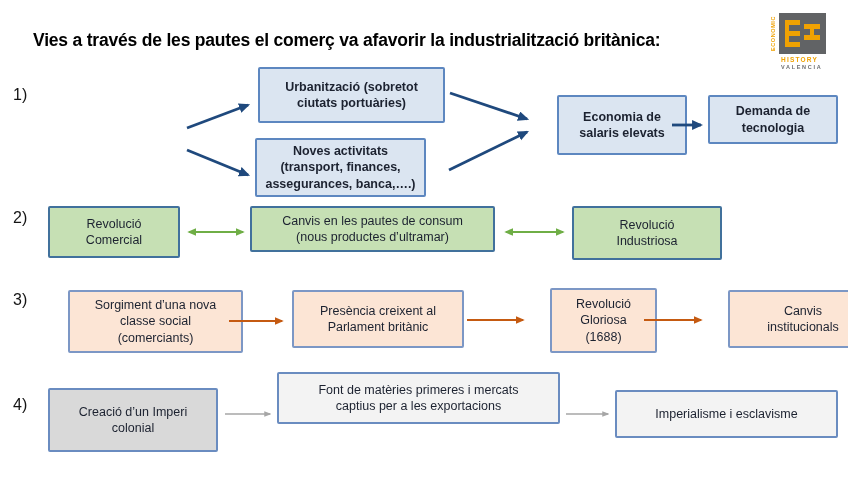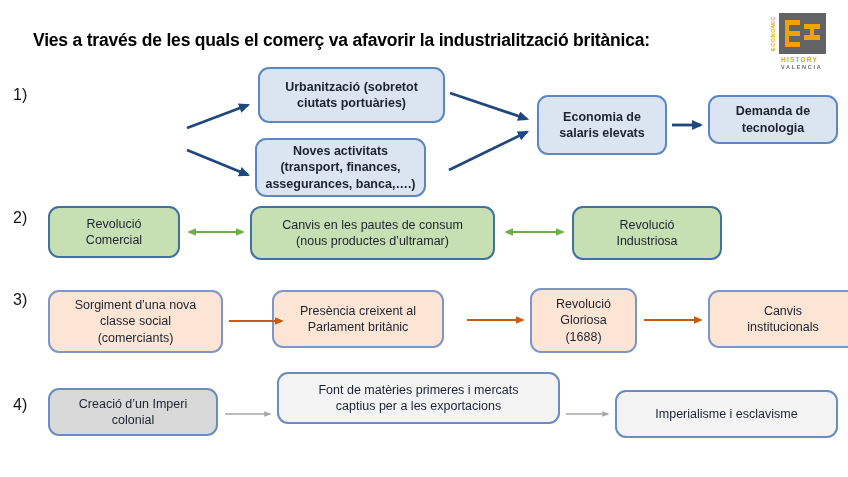--- a/index.html
+++ b/index.html
@@ -11,25 +11,25 @@
   .page-title {
     position:absolute; left:33px; top:30px; font-size:17.5px; font-weight:600;
     color:#000; letter-spacing:-0.2px;
   }
   .row-label {
     position:absolute; font-size:16px; color:#141414;
   }
   .box {
     position:absolute; display:flex; align-items:center; justify-content:center;
     text-align:center; white-space:pre-line; font-size:12.5px; line-height:1.3;
-    color:#1c2230; box-sizing:border-box; padding:2px; border-radius:11px;
+    color:#1c2230; box-sizing:border-box; padding:2px; border-radius:2px;
   }
   .blue  { background:var(--blueFill);  border:2px solid var(--blueBorder); font-weight:bold; }
   .green { background:var(--greenFill); border:2px solid var(--greenBorder); }
-  .peach { background:var(--peachFill); border:2px solid var(--peachBorder); }
+  .peach { background:var(--peachFill); border:2px solid var(--peachBorder);margin-left:20px; }
   .grayd { background:var(--grayFillDark);  border:2px solid var(--grayBorder); }
   .grayl { background:var(--grayFillLight); border:2px solid var(--grayBorder); }
   .arrows { position:absolute; left:0; top:0; pointer-events:none; }
   .ln-navy   { stroke:var(--navy);   stroke-width:2.8; }
   .ln-green  { stroke:var(--green);  stroke-width:2.2; }
   .ln-orange { stroke:var(--orange); stroke-width:2.2; }
   .ln-gray   { stroke:var(--gray);   stroke-width:1.6; }
   .mk-navy   { fill:var(--navy); }
   .mk-green  { fill:var(--green); }
   .mk-orange { fill:var(--orange); }
@@ -45,21 +45,21 @@
   .logo-square { position:relative; width:47px; height:41px; background:var(--logoGray); }
   .bar { position:absolute; background:var(--logoOrange); }
   .logo-history  { color:var(--logoOrange); font-weight:bold; font-size:6.5px; letter-spacing:1.2px; margin:2px 0 0 10px; }
   .logo-valencia { color:#6b6d70; font-weight:bold; font-size:5.5px; letter-spacing:1.7px; margin:1px 0 0 10px; }
 </style>
 </head>
 <body>
 
 <div class="canvas">
 
-  <div class="page-title">Vies a través de les quals el comerç va afavorir la industrialització britànica:</div>
+  <div class="page-title">Vies a través de les pautes el comerç va afavorir la industrialització britànica:</div>
 
   <div class="logo">
     <div class="logo-row">
       <div class="logo-econ">ECONOMIC</div>
       <div class="logo-square">
         <div class="bar" style="left:6px;top:7px;width:4px;height:27px"></div>
         <div class="bar" style="left:6px;top:7px;width:15px;height:5px"></div>
         <div class="bar" style="left:6px;top:18px;width:15px;height:5px"></div>
         <div class="bar" style="left:6px;top:29px;width:15px;height:5px"></div>
         <div class="bar" style="left:25px;top:11px;width:16px;height:5px"></div>
@@ -74,44 +74,44 @@
   <div class="row-label" style="left:13px;top:86px">1)</div>
   <div class="row-label" style="left:13px;top:209px">2)</div>
   <div class="row-label" style="left:13px;top:291px">3)</div>
   <div class="row-label" style="left:13px;top:396px">4)</div>
 
   <div class="box blue" style="left:258px;top:67px;width:187px;height:56px">Urbanització (sobretot
 ciutats portuàries)</div>
   <div class="box blue" style="left:255px;top:138px;width:171px;height:59px">Noves activitats
 (transport, finances,
 assegurances, banca,….)</div>
-  <div class="box blue" style="left:537px;top:95px;width:130px;height:60px">Economia de
+  <div class="box blue" style="left:557px;top:95px;width:130px;height:60px">Economia de
 salaris elevats</div>
   <div class="box blue" style="left:708px;top:95px;width:130px;height:49px">Demanda de
 tecnologia</div>
 
   <div class="box green" style="left:48px;top:206px;width:132px;height:52px">Revolució
 Comercial</div>
-  <div class="box green" style="left:250px;top:206px;width:245px;height:54px">Canvis en les pautes de consum
+  <div class="box green" style="left:250px;top:206px;width:245px;height:46px">Canvis en les pautes de consum
 (nous productes d’ultramar)</div>
   <div class="box green" style="left:572px;top:206px;width:150px;height:54px">Revolució
 Industriosa</div>
 
   <div class="box peach" style="left:48px;top:290px;width:175px;height:63px">Sorgiment d’una nova
 classe social
 (comerciants)</div>
   <div class="box peach" style="left:272px;top:290px;width:172px;height:58px">Presència creixent al
 Parlament britànic</div>
   <div class="box peach" style="left:530px;top:288px;width:107px;height:65px">Revolució
 Gloriosa
 (1688)</div>
   <div class="box peach" style="left:708px;top:290px;width:150px;height:58px">Canvis
 institucionals</div>
 
-  <div class="box grayd" style="left:48px;top:388px;width:170px;height:48px">Creació d’un Imperi
+  <div class="box grayd" style="left:48px;top:388px;width:170px;height:64px">Creació d’un Imperi
 colonial</div>
   <div class="box grayl" style="left:277px;top:372px;width:283px;height:52px">Font de matèries primeres i mercats
 captius per a les exportacions</div>
   <div class="box grayl" style="left:615px;top:390px;width:223px;height:48px">Imperialisme i esclavisme</div>
 
   <svg class="arrows" width="848" height="477">
     <defs>
       <marker id="mNavy" markerWidth="4" markerHeight="4" refX="3.2" refY="1.75" orient="auto-start-reverse" markerUnits="strokeWidth">
         <path class="mk-navy" d="M0,0 L4,1.75 L0,3.5 z"></path>
       </marker>

